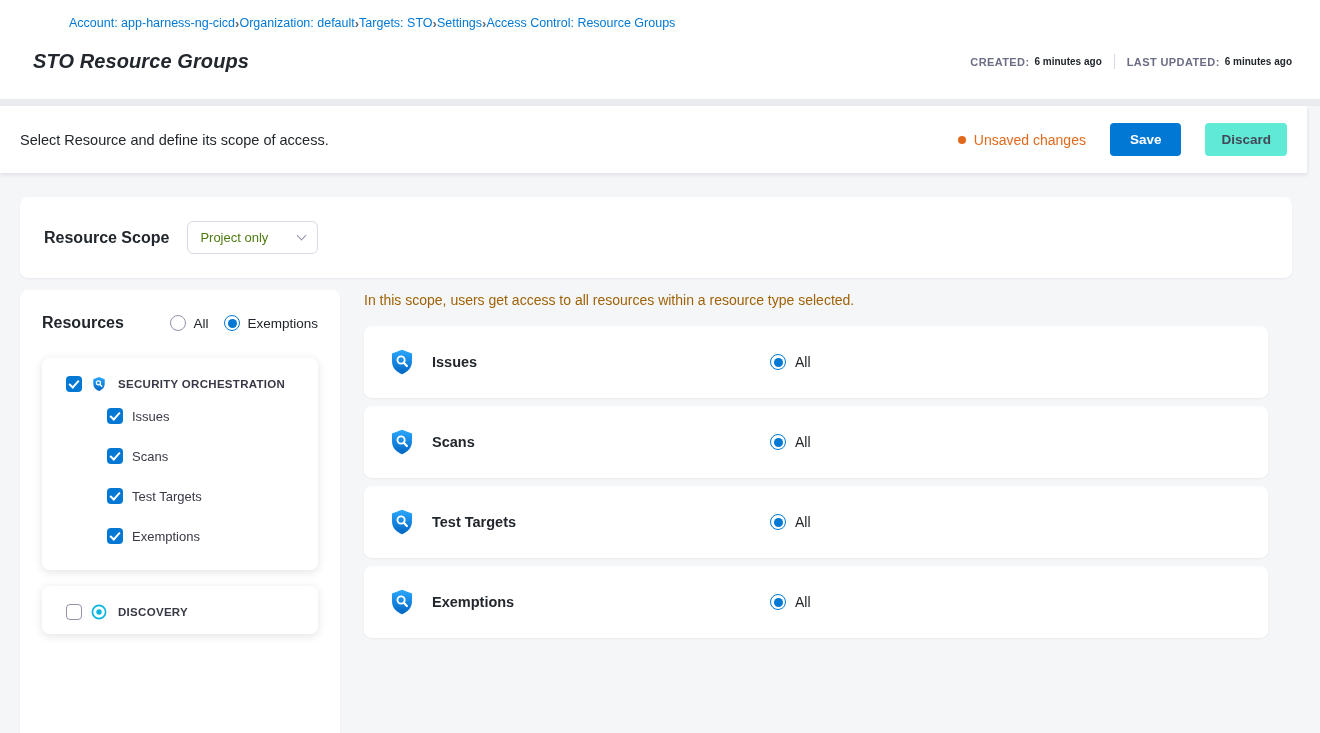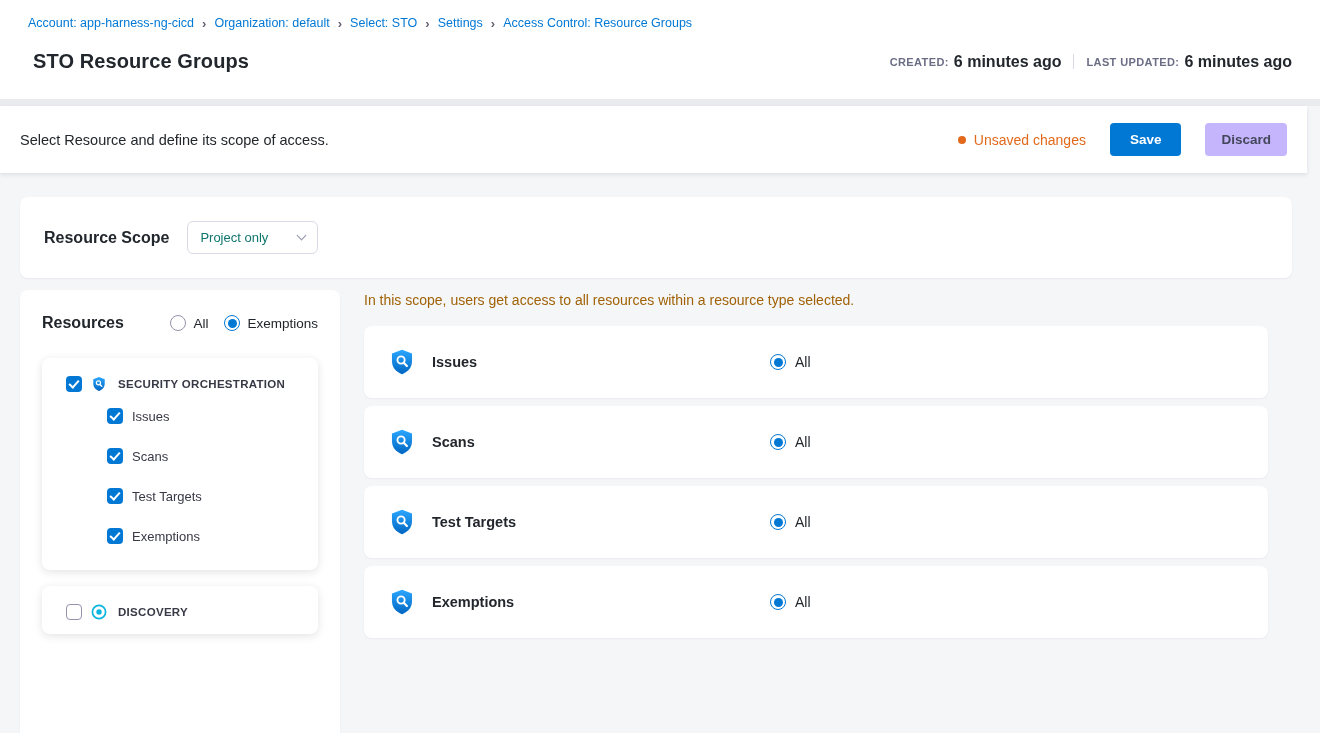--- a/index.html
+++ b/index.html
@@ -8,63 +8,63 @@
     font-family:"Liberation Sans","DejaVu Sans",sans-serif;
     background:var(--page_bg,#f4f6f8);
     color:var(--text_dark,#22272d);
     overflow:hidden;
     font-size:14px;
   }
   a { cursor:pointer; }
 
   
   .top-header { background:#fff; padding:16px 28px 26px 28px; }
-  .breadcrumb { display:flex; align-items:center; gap:8px; font-size:12.5px; }
+  .breadcrumb { display:flex; align-items:center; gap:0; font-size:12.5px;margin-left:41px; }
   .crumb { color:var(--accent,#0278d5); text-decoration:none; white-space:nowrap; }
   .crumb-sep { color:#5f6470; font-size:13px; font-weight:700; line-height:1; }
   .title-row { display:flex; justify-content:space-between; align-items:center; margin-top:20px; }
-  .page-title { font-size:20px; font-weight:700; letter-spacing:.1px; margin-left:5px; }
+  .page-title { font-size:20px; font-weight:700; letter-spacing:.1px; margin-left:5px;font-style:italic; }
   .meta { display:flex; align-items:center; font-size:12px; }
   .meta-label { color:#6b6d85; font-size:11px; font-weight:600; letter-spacing:.4px; margin-right:5px; }
-  .meta-value { font-weight:700; font-size:16px; }
+  .meta-value { font-weight:700; font-size:10px; }
   .meta-divider { width:1px; height:15px; background:#d9dae5; margin:0 12px; }
 
   .band { height:7px; background:#e9ebef; }
 
   
   .toolbar {
     background:#fff; height:67px; display:flex; align-items:center;
     justify-content:space-between; padding:12px 20px; margin-right:13px;
     box-shadow:0 2px 4px rgba(40,41,61,.10);
     position:relative; z-index:2;
   }
   .toolbar-desc { font-size:14.5px; color:#22272d; }
   .toolbar-actions { display:flex; align-items:center; gap:24px; }
   .unsaved { display:flex; align-items:center; gap:8px; color:var(--warning,#e2691c); font-size:14px; }
   .unsaved-dot { width:8px; height:8px; border-radius:50%; background:var(--warning,#e2691c); }
   .btn-primary {
     background:var(--accent,#0278d5); color:#fff; border:none; border-radius:4px;
     padding:9px 20px; font-weight:700; font-size:13.5px; cursor:pointer; font-family:inherit;
   }
   .btn-tertiary {
-    background:#c4b5fd; color:#44475b; border:none; border-radius:4px;
+    background:#5eead4; color:#44475b; border:none; border-radius:4px;
     padding:9px 16px; font-weight:700; font-size:13.5px; cursor:pointer; font-family:inherit;
   }
 
   
   .content { padding:24px 28px 0 20px; }
 
   .scope-card {
     background:#fff; border-radius:8px; padding:24px; display:flex; align-items:center; gap:18px;
     box-shadow:0 1px 2px rgba(40,41,61,.06);
   }
   .scope-title { font-size:16px; font-weight:700; }
   .dropdown {
     display:inline-flex; align-items:center; gap:30px; border:1px solid #d9dae5; border-radius:6px;
-    background:#fff; padding:8px 12px; font-size:13px; color:#0f766e; cursor:pointer; font-family:inherit;
+    background:#fff; padding:8px 12px; font-size:13px; color:#4d7c0f; cursor:pointer; font-family:inherit;
   }
   .chev {
     width:7px; height:7px; border-right:1.6px solid #9293ab; border-bottom:1.6px solid #9293ab;
     transform:rotate(45deg); margin-top:-4px;
   }
 
   .columns { display:flex; gap:24px; margin-top:12px; align-items:flex-start; }
 
   
   .resources-panel {
@@ -119,21 +119,21 @@
     </linearGradient>
   </defs>
 </svg>
 
 <header class="top-header">
   <nav class="breadcrumb">
     <a class="crumb">Account: app-harness-ng-cicd</a>
     <span class="crumb-sep">›</span>
     <a class="crumb">Organization: default</a>
     <span class="crumb-sep">›</span>
-    <a class="crumb">Select: STO</a>
+    <a class="crumb">Targets: STO</a>
     <span class="crumb-sep">›</span>
     <a class="crumb">Settings</a>
     <span class="crumb-sep">›</span>
     <a class="crumb">Access Control: Resource Groups</a>
   </nav>
   <div class="title-row">
     <h1 class="page-title">STO Resource Groups</h1>
     <div class="meta">
       <span class="meta-label">CREATED:</span>
       <span class="meta-value">6 minutes ago</span>

